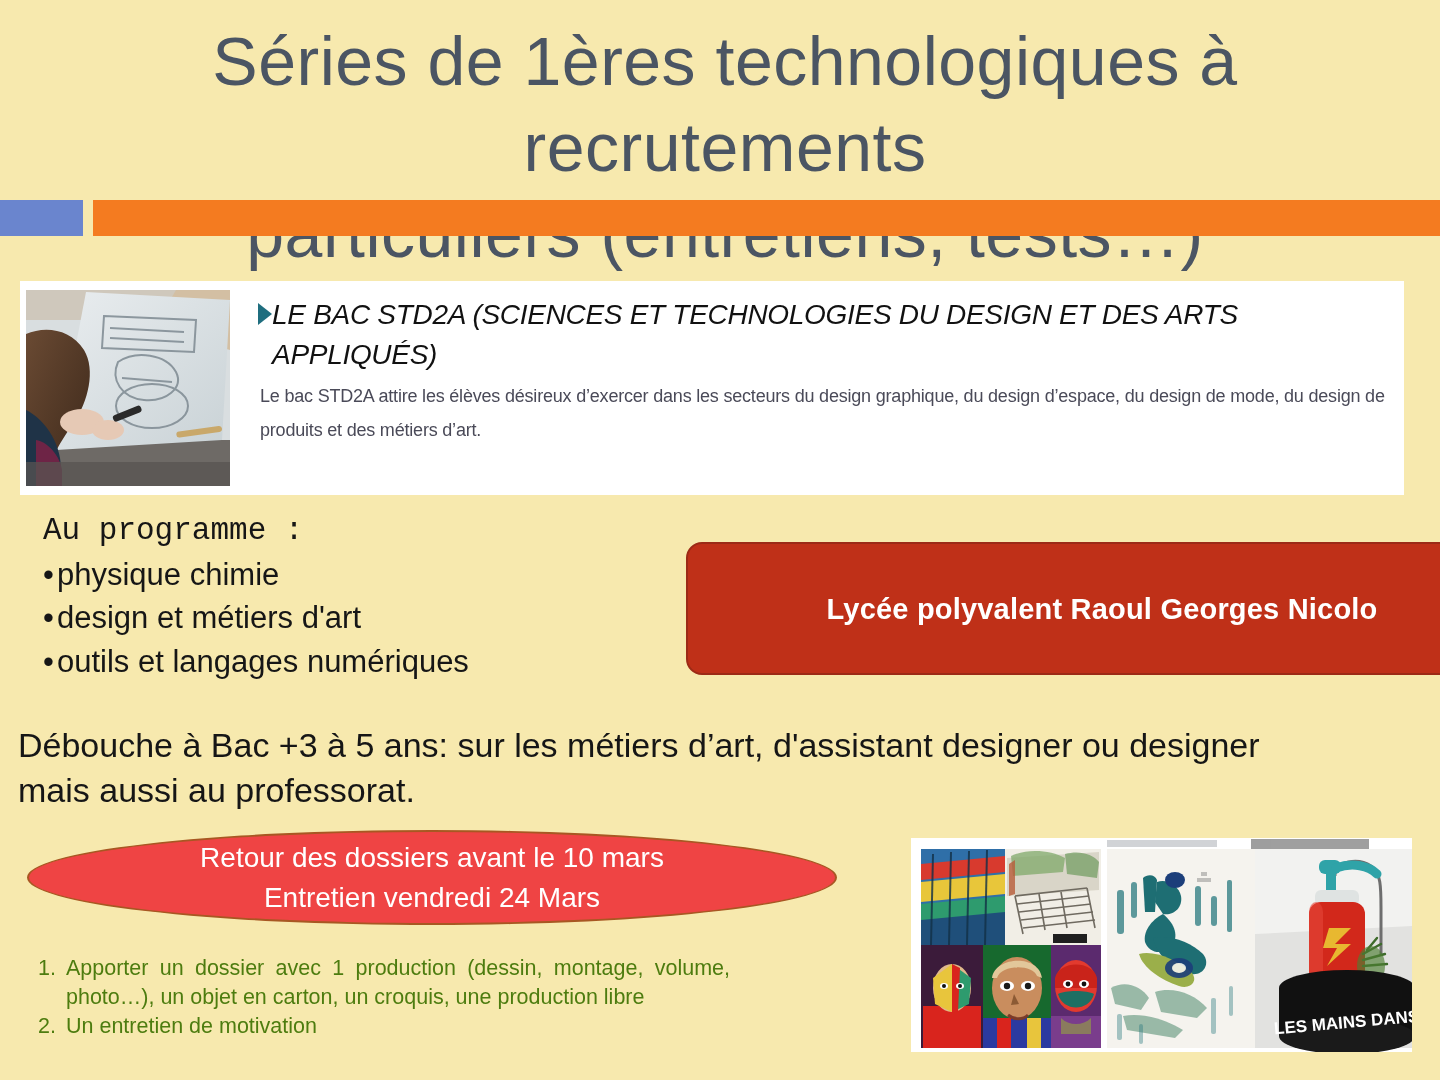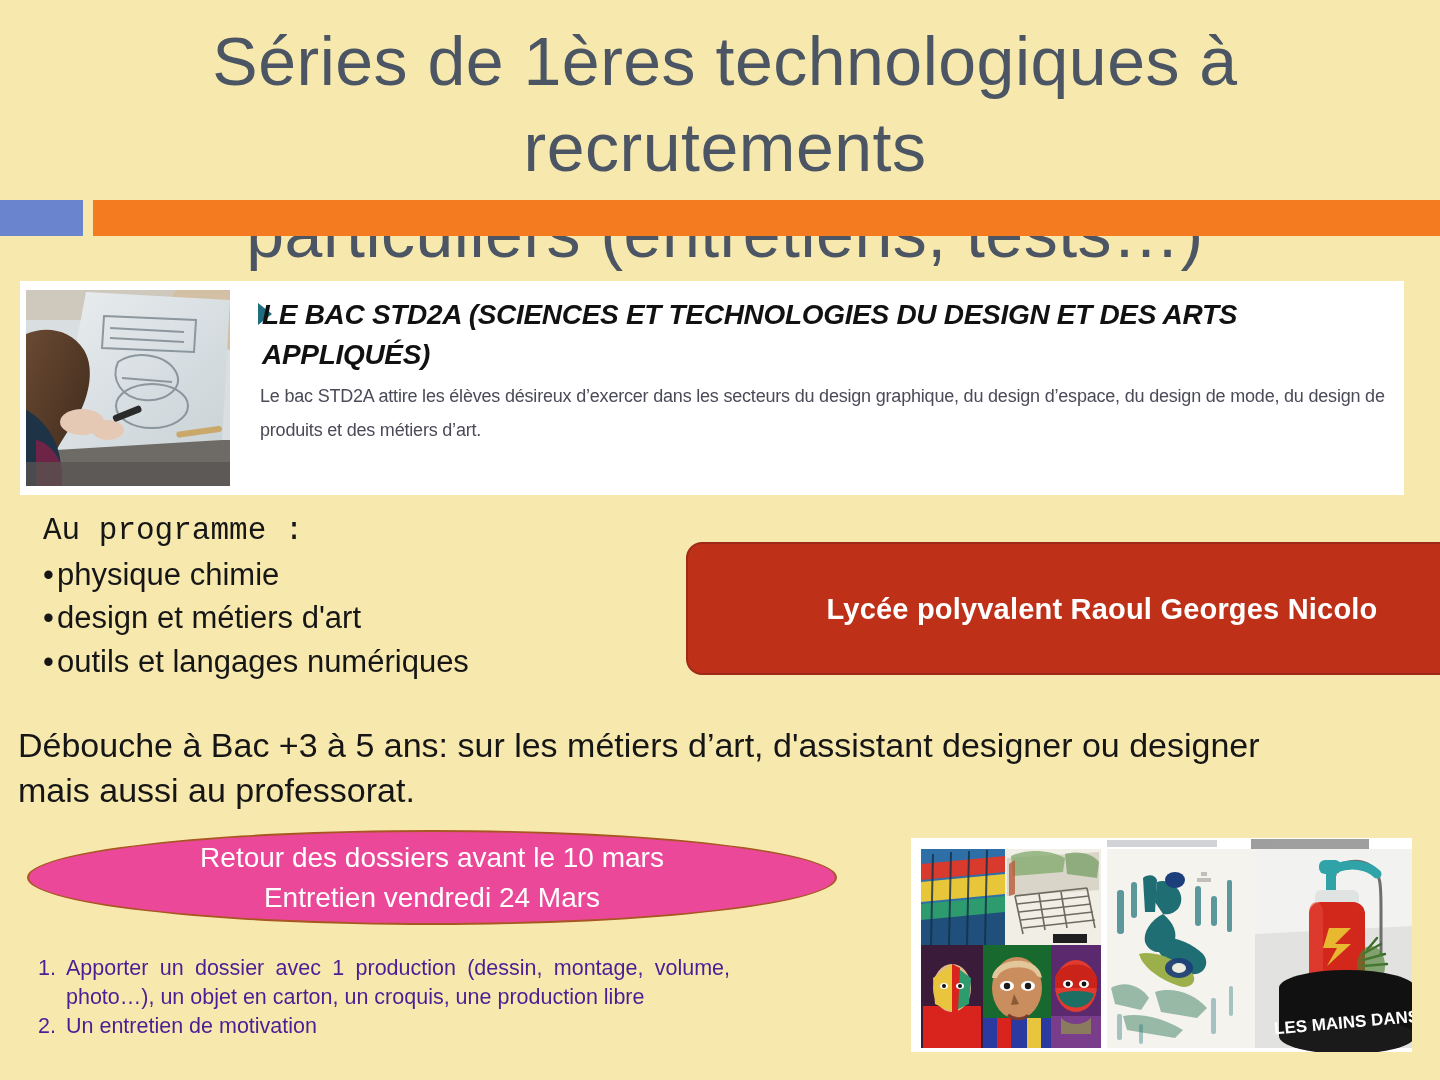--- a/index.html
+++ b/index.html
@@ -87,24 +87,24 @@
   #card-bullet-marker {
     position: absolute;
     left: 238px;
     top: 22px;
     width: 0; height: 0;
     border-top: 11px solid transparent;
     border-bottom: 11px solid transparent;
     border-left: 14px solid #1F6E7F;
   }
   #card-heading {
-    margin: 0 0 2px 6px;
+    margin: 0 0 2px 16px;
     font-family: "Liberation Sans", sans-serif;
     font-style: italic;
-    font-weight: bold;
+    font-weight: normal;
     font-size: 28px;
     line-height: 40px;
     color: #111111;
     letter-spacing: -0.3px;
   }
   #card-body {
     margin: 4px;
     font-family: Liberation Sans, sans-serif;
     font-size: 18px;
     line-height: 34px;
@@ -172,21 +172,21 @@
     font-family: "Liberation Sans", sans-serif;
   }
 
   
   #deadline-ellipse {
     position: absolute;
     left: 27px;
     top: 830px;
     width: 810px;
     height: 95px;
-    background: #ec4899;
+    background: #ef4444;
     border: 2px solid #A85722;
     border-radius: 50%;
     box-sizing: border-box;
     display: flex;
     flex-direction: column;
     align-items: center;
     justify-content: center;
     color: #FFFFFF;
     font-size: 28px;
     line-height: 40px;
@@ -194,21 +194,21 @@
   }
 
   
   #requirements {
     position: absolute;
     left: 24px;
     top: 954px;
     width: 706px;
     font-size: 21.5px;
     line-height: 29px;
-    color: #4c1d95;
+    color: #4d7c0f;
     font-family: "Liberation Sans", sans-serif;
   }
   #requirements ol {
     margin: 0;
     padding-left: 38px;
     list-style-position: outside;
   }
   #requirements li {
     margin: 0 0 0 0;
     padding-left: 4px;

